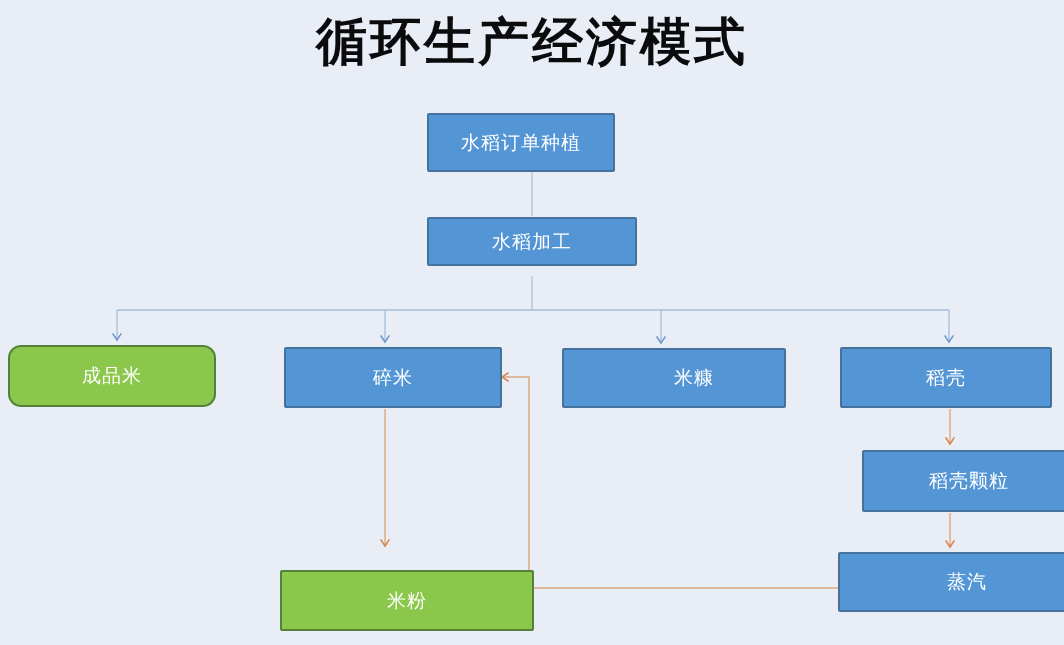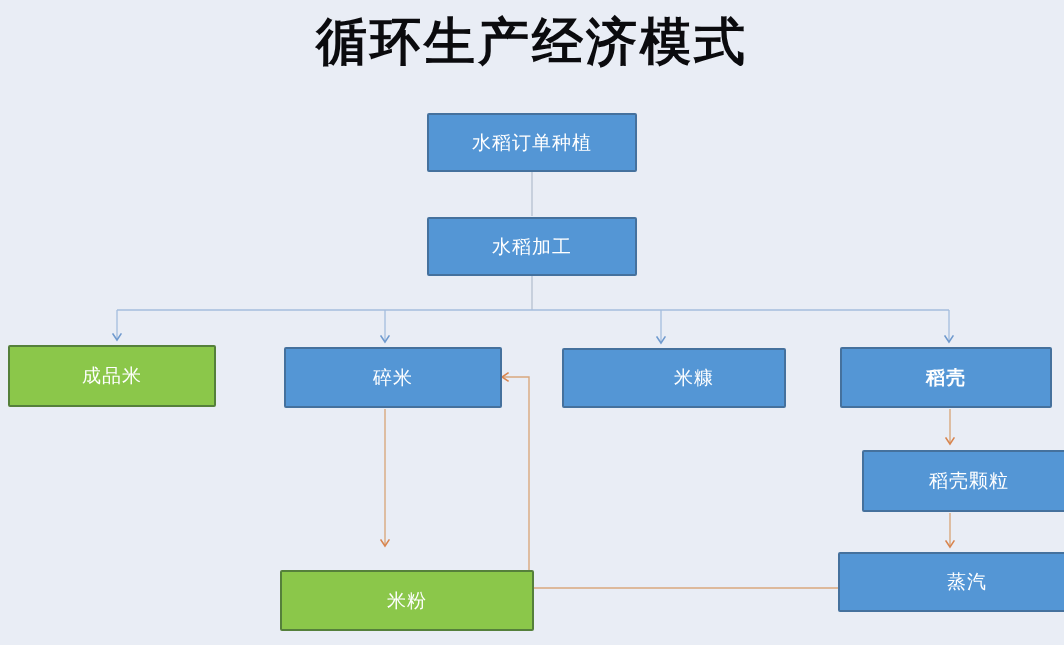--- a/index.html
+++ b/index.html
@@ -25,26 +25,26 @@
 
   .node {
     position: absolute; box-sizing: border-box;
     display: flex; align-items: center; justify-content: center;
     color: #ffffff; font-size: 19px; letter-spacing: 1px;
     border-radius: 2px;
   }
   .node.blue  { background: #5496d5; border: 2px solid #45719d; }
   .node.green { background: #8bc74a; border: 2px solid #55803b; }
 
-  #n-rice-planting   { left: 427px; top: 113px; width: 210px; height: 59px; }
-  #n-rice-processing { left: 427px; top: 217px; width: 210px; height: 59px; text-align: right; }
-  #n-finished-rice   { left: 8px;   top: 345px; width: 208px; height: 62px; }
+  #n-rice-planting   { left: 427px; top: 113px; width: 188px; height: 59px; }
+  #n-rice-processing { left: 427px; top: 217px; width: 210px; height: 49px; text-align: right; }
+  #n-finished-rice   { left: 8px;   top: 345px; width: 208px; height: 62px; border-radius: 13px; }
   #n-broken-rice     { left: 284px; top: 347px; width: 218px; height: 61px; }
   #n-rice-bran       { left: 562px; top: 348px; width: 224px; height: 60px; padding-left: 40px; }
-  #n-rice-husk       { left: 840px; top: 347px; width: 212px; height: 61px; font-weight: bold; }
+  #n-rice-husk       { left: 840px; top: 347px; width: 212px; height: 61px; }
   #n-husk-pellets    { left: 862px; top: 450px; width: 214px; height: 62px; }
   #n-steam           { left: 838px; top: 552px; width: 258px; height: 60px; }
   #n-rice-noodles    { left: 280px; top: 570px; width: 254px; height: 61px; }
 </style>
 </head>
 <body>
 
 <div class="stage">
 
   <div class="diagram-title">循环生产经济模式</div>

